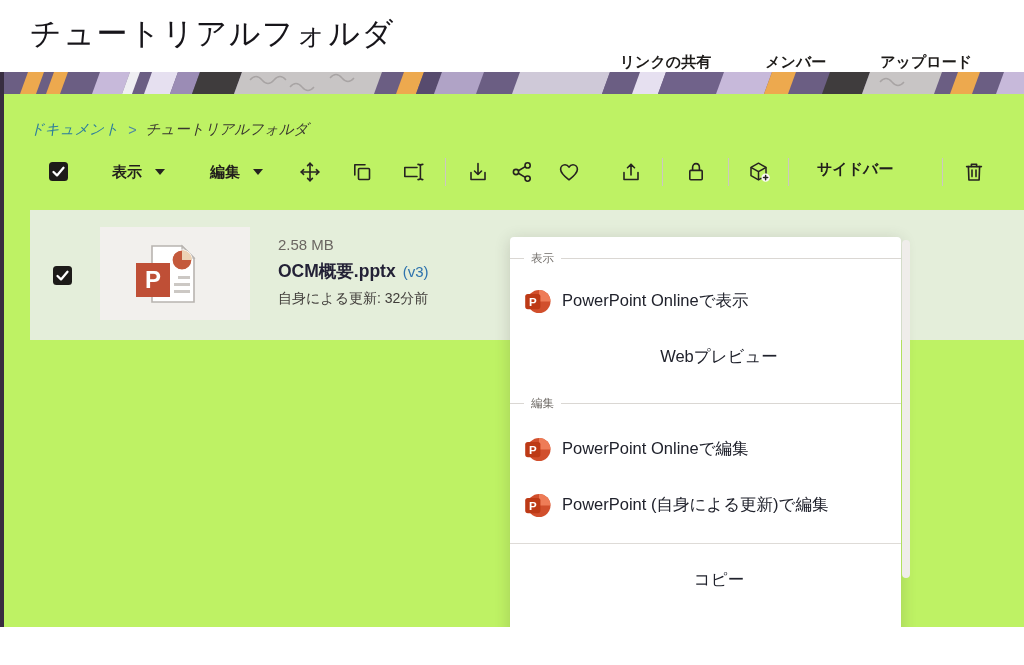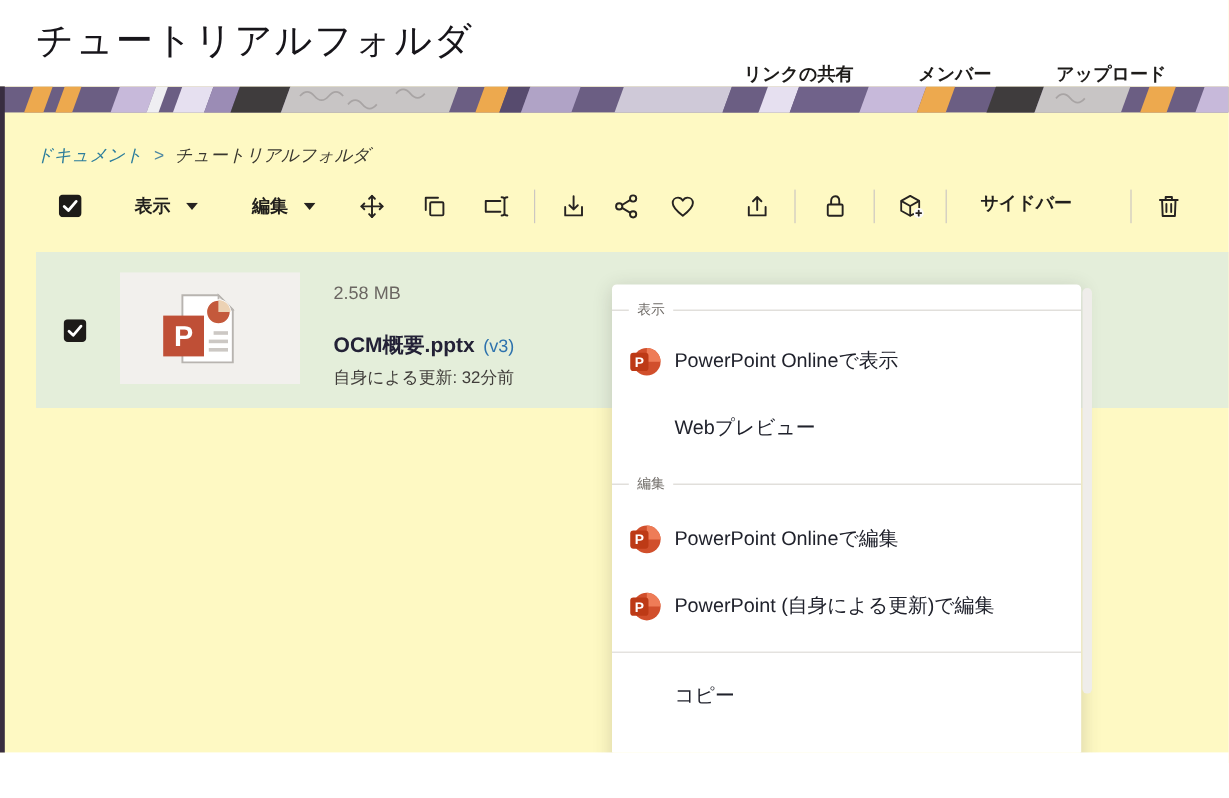--- a/index.html
+++ b/index.html
@@ -1,21 +1,21 @@
 <!DOCTYPE html>
 <html><head>
 <meta charset="utf-8">
 <style>
   html,body{margin:0;padding:0;}
   body{
     width:1024px;height:665px;overflow:hidden;
     font-family:"Liberation Sans","DejaVu Sans",sans-serif;
     background:#ffffff;
   }
-  .stage{position:relative;width:1024px;height:627px;background:#fef9c3;overflow:hidden;}
+  .stage{position:relative;width:1024px;height:627px;background:#bef264;overflow:hidden;}
 
   
   .app-header{position:absolute;top:0;left:0;right:0;height:72px;background:#ffffff;}
   .app-title{
     position:absolute;left:30px;top:13px;
     font-family:"Liberation Serif","DejaVu Serif",serif;
     font-size:31px;font-weight:500;color:#17151a;letter-spacing:1.5px;white-space:nowrap;
   }
   .app-nav{position:absolute;right:52px;top:0;height:72px;display:flex;align-items:flex-end;gap:54px;}
   .nav-link{font-size:15px;font-weight:700;color:#1d1b19;white-space:nowrap;cursor:pointer;}
@@ -45,37 +45,37 @@
   .d1{left:445px;} .d2{left:662px;} .d3{left:728px;} .d4{left:788px;} .d5{left:942px;}
   .tb-ic svg,.cbx svg{display:block;}
 
   
   .file-row{position:absolute;left:30px;top:210px;width:994px;height:130px;background:#e4eeda;}
   .row-cb{position:absolute;left:23px;top:56px;}
   .thumb{position:absolute;left:70px;top:17px;width:150px;height:93px;background:#f2f0ed;
          display:flex;align-items:center;justify-content:center;}
   .meta{position:absolute;left:248px;top:26px;}
   .meta-size{font-size:15px;color:#6b6662;}
-  .meta-name{margin-top:22px;display:flex;align-items:baseline;gap:7px;}
+  .meta-name{margin-top:6px;display:flex;align-items:baseline;gap:7px;}
   .fname{font-size:17.5px;font-weight:700;color:#232136;}
   .fver{font-size:15px;color:#2d72ad;cursor:pointer;}
   .meta-upd{margin-top:7px;font-size:14px;color:#403d3a;}
 
   
   .menu{position:absolute;left:510px;top:237px;width:391px;height:428px;background:#ffffff;
         border-radius:4px;box-shadow:0 3px 16px rgba(60,55,50,.20);padding-top:6px;overflow:hidden;z-index:10;}
   .m-sec{position:relative;height:30px;display:flex;align-items:center;}
   .m-sec.h2{height:36px;}
   .m-sec::before{content:"";position:absolute;left:0;right:0;top:50%;height:1px;background:#dad7d3;}
   .m-sec-label{position:relative;margin-left:14px;padding:0 7px;background:#ffffff;
                font-size:11.5px;color:#716d69;}
   .m-item{height:56px;display:flex;align-items:center;padding-left:14px;
           font-size:16.5px;color:#20222c;cursor:pointer;white-space:nowrap;}
   .m-item .ppt{flex:none;margin-right:11px;}
-  .m-item.noicon{padding-left:52px;}
+  .m-item.noicon{padding-left:27px;justify-content:center;}
   .m-div{height:1px;background:#dedbd7;margin:10px 0 8px;}
   .m-scroll{position:absolute;left:902px;top:240px;width:8px;height:338px;background:#efedea;
             border-radius:4px;z-index:11;cursor:pointer;}
 </style>
 </head>
 <body>
 
 <div class="stage">
 
   <div class="app-header">

